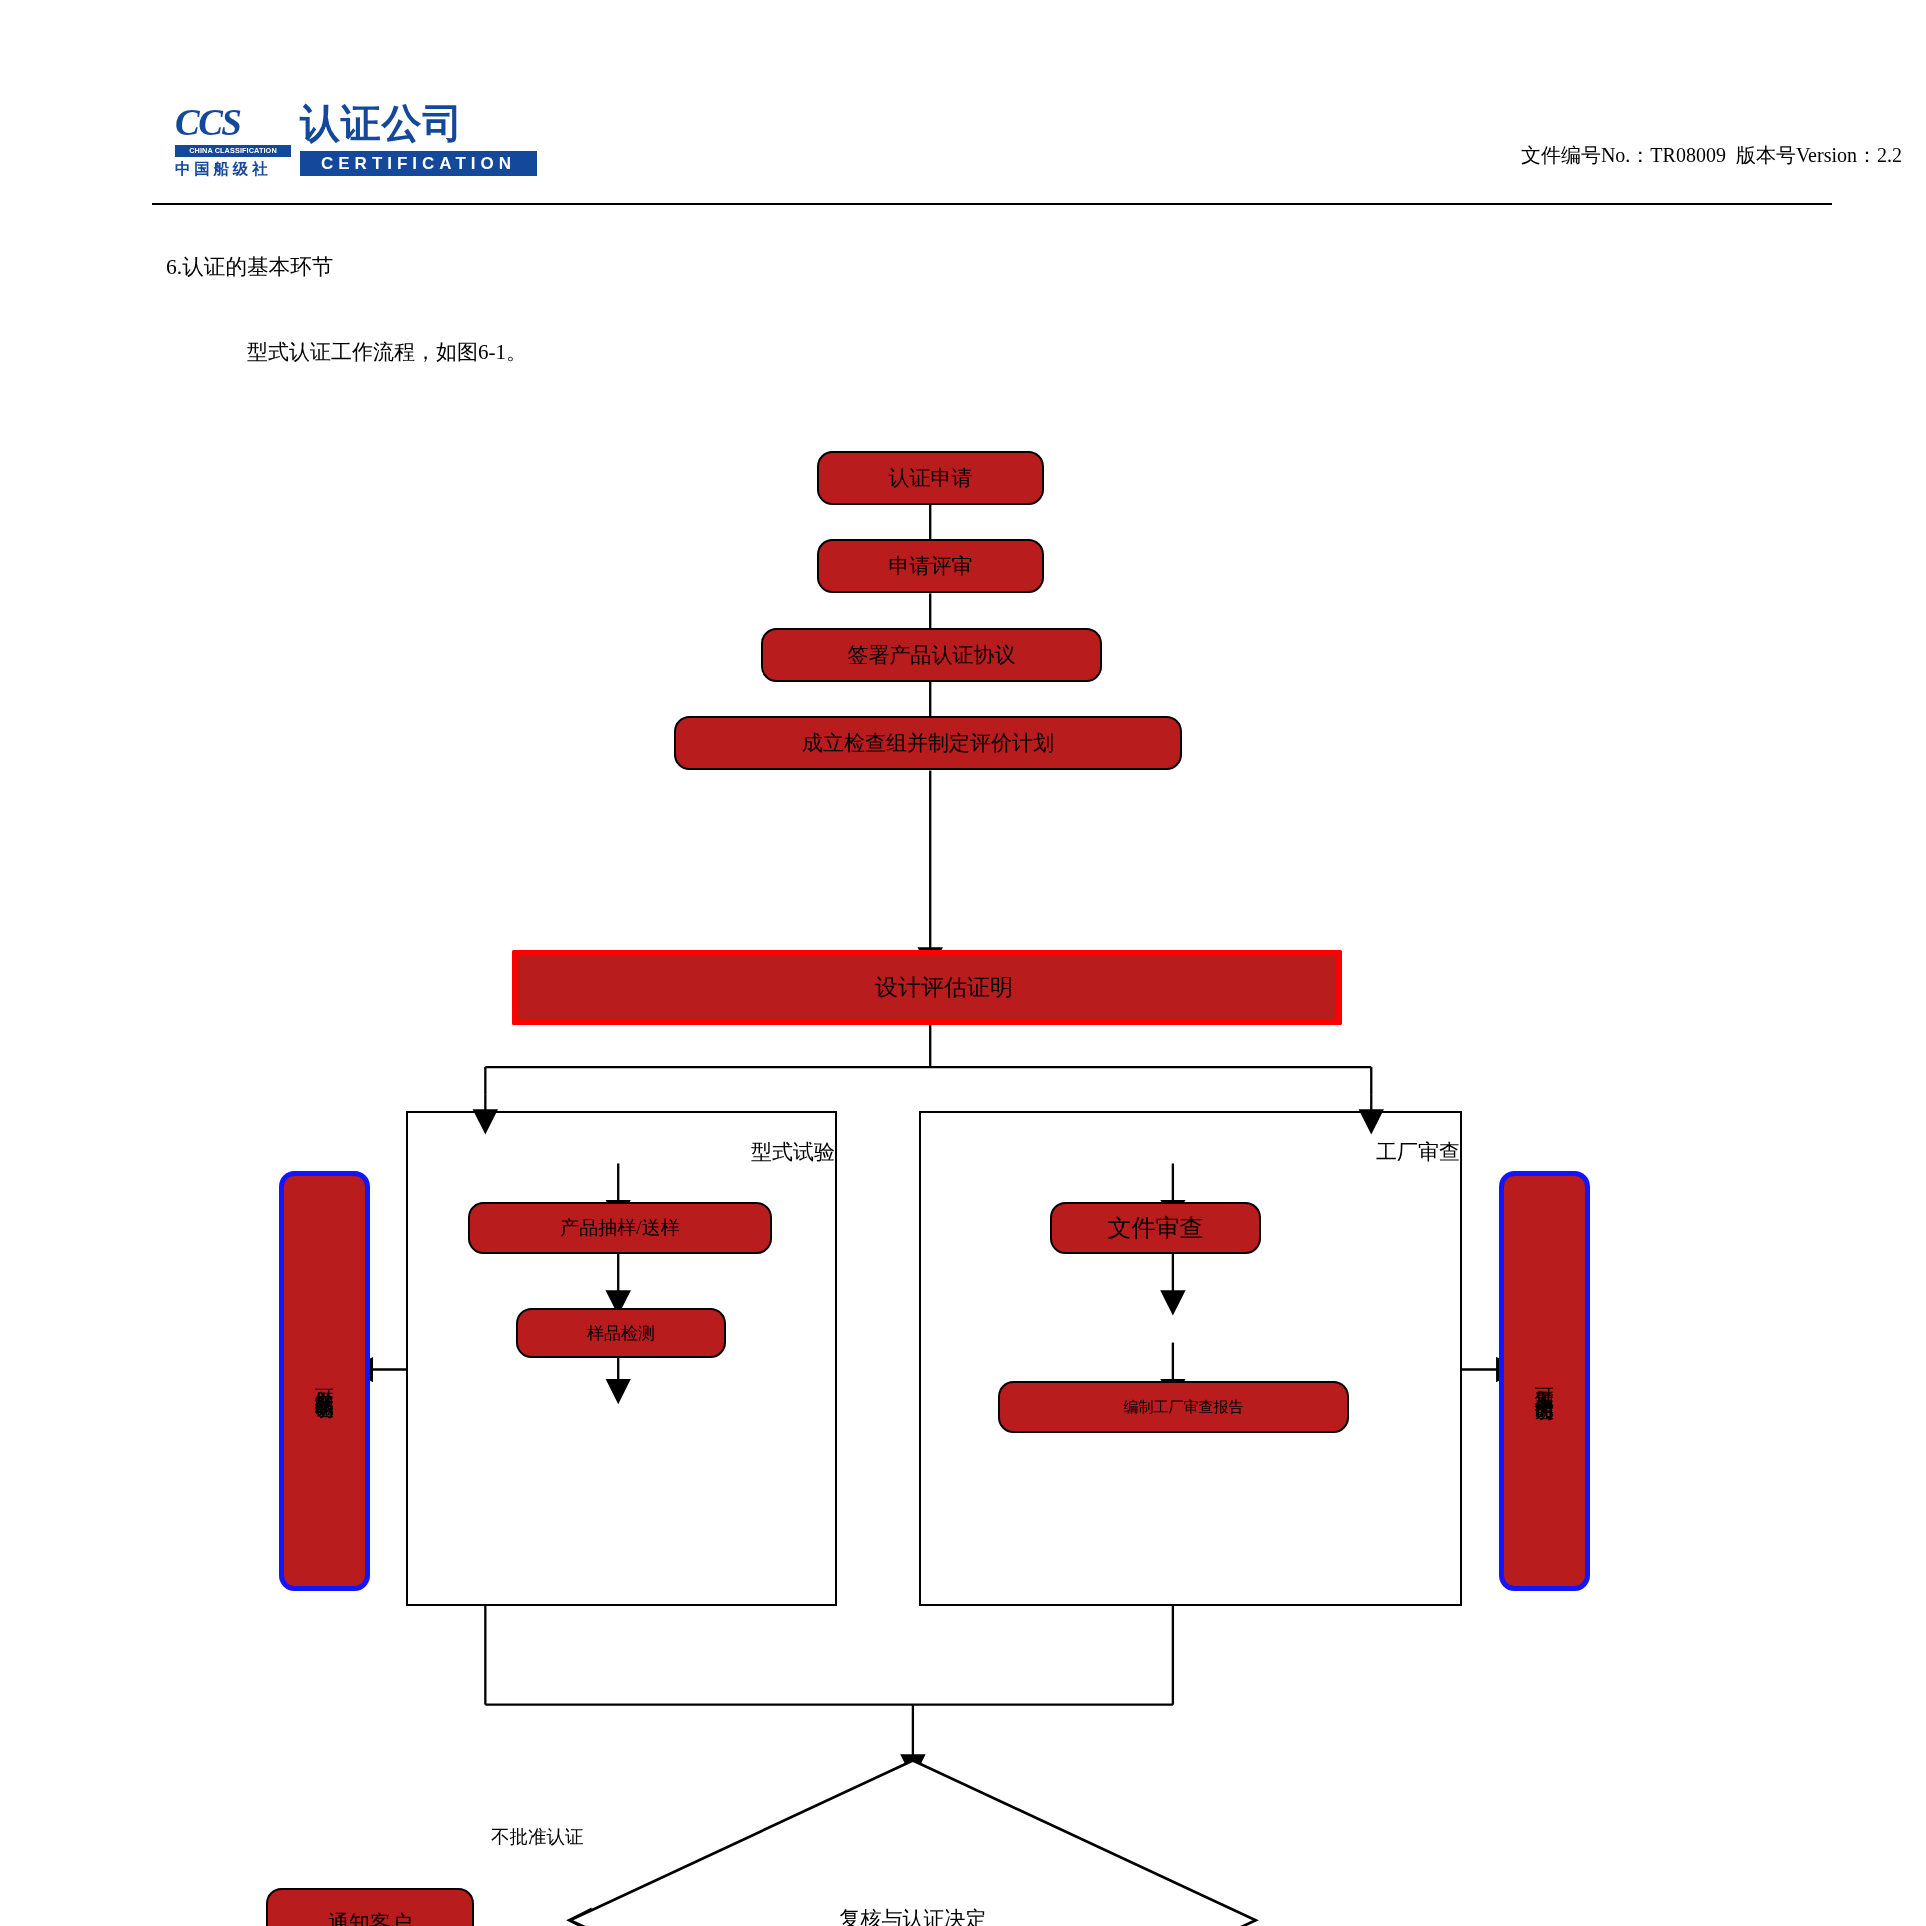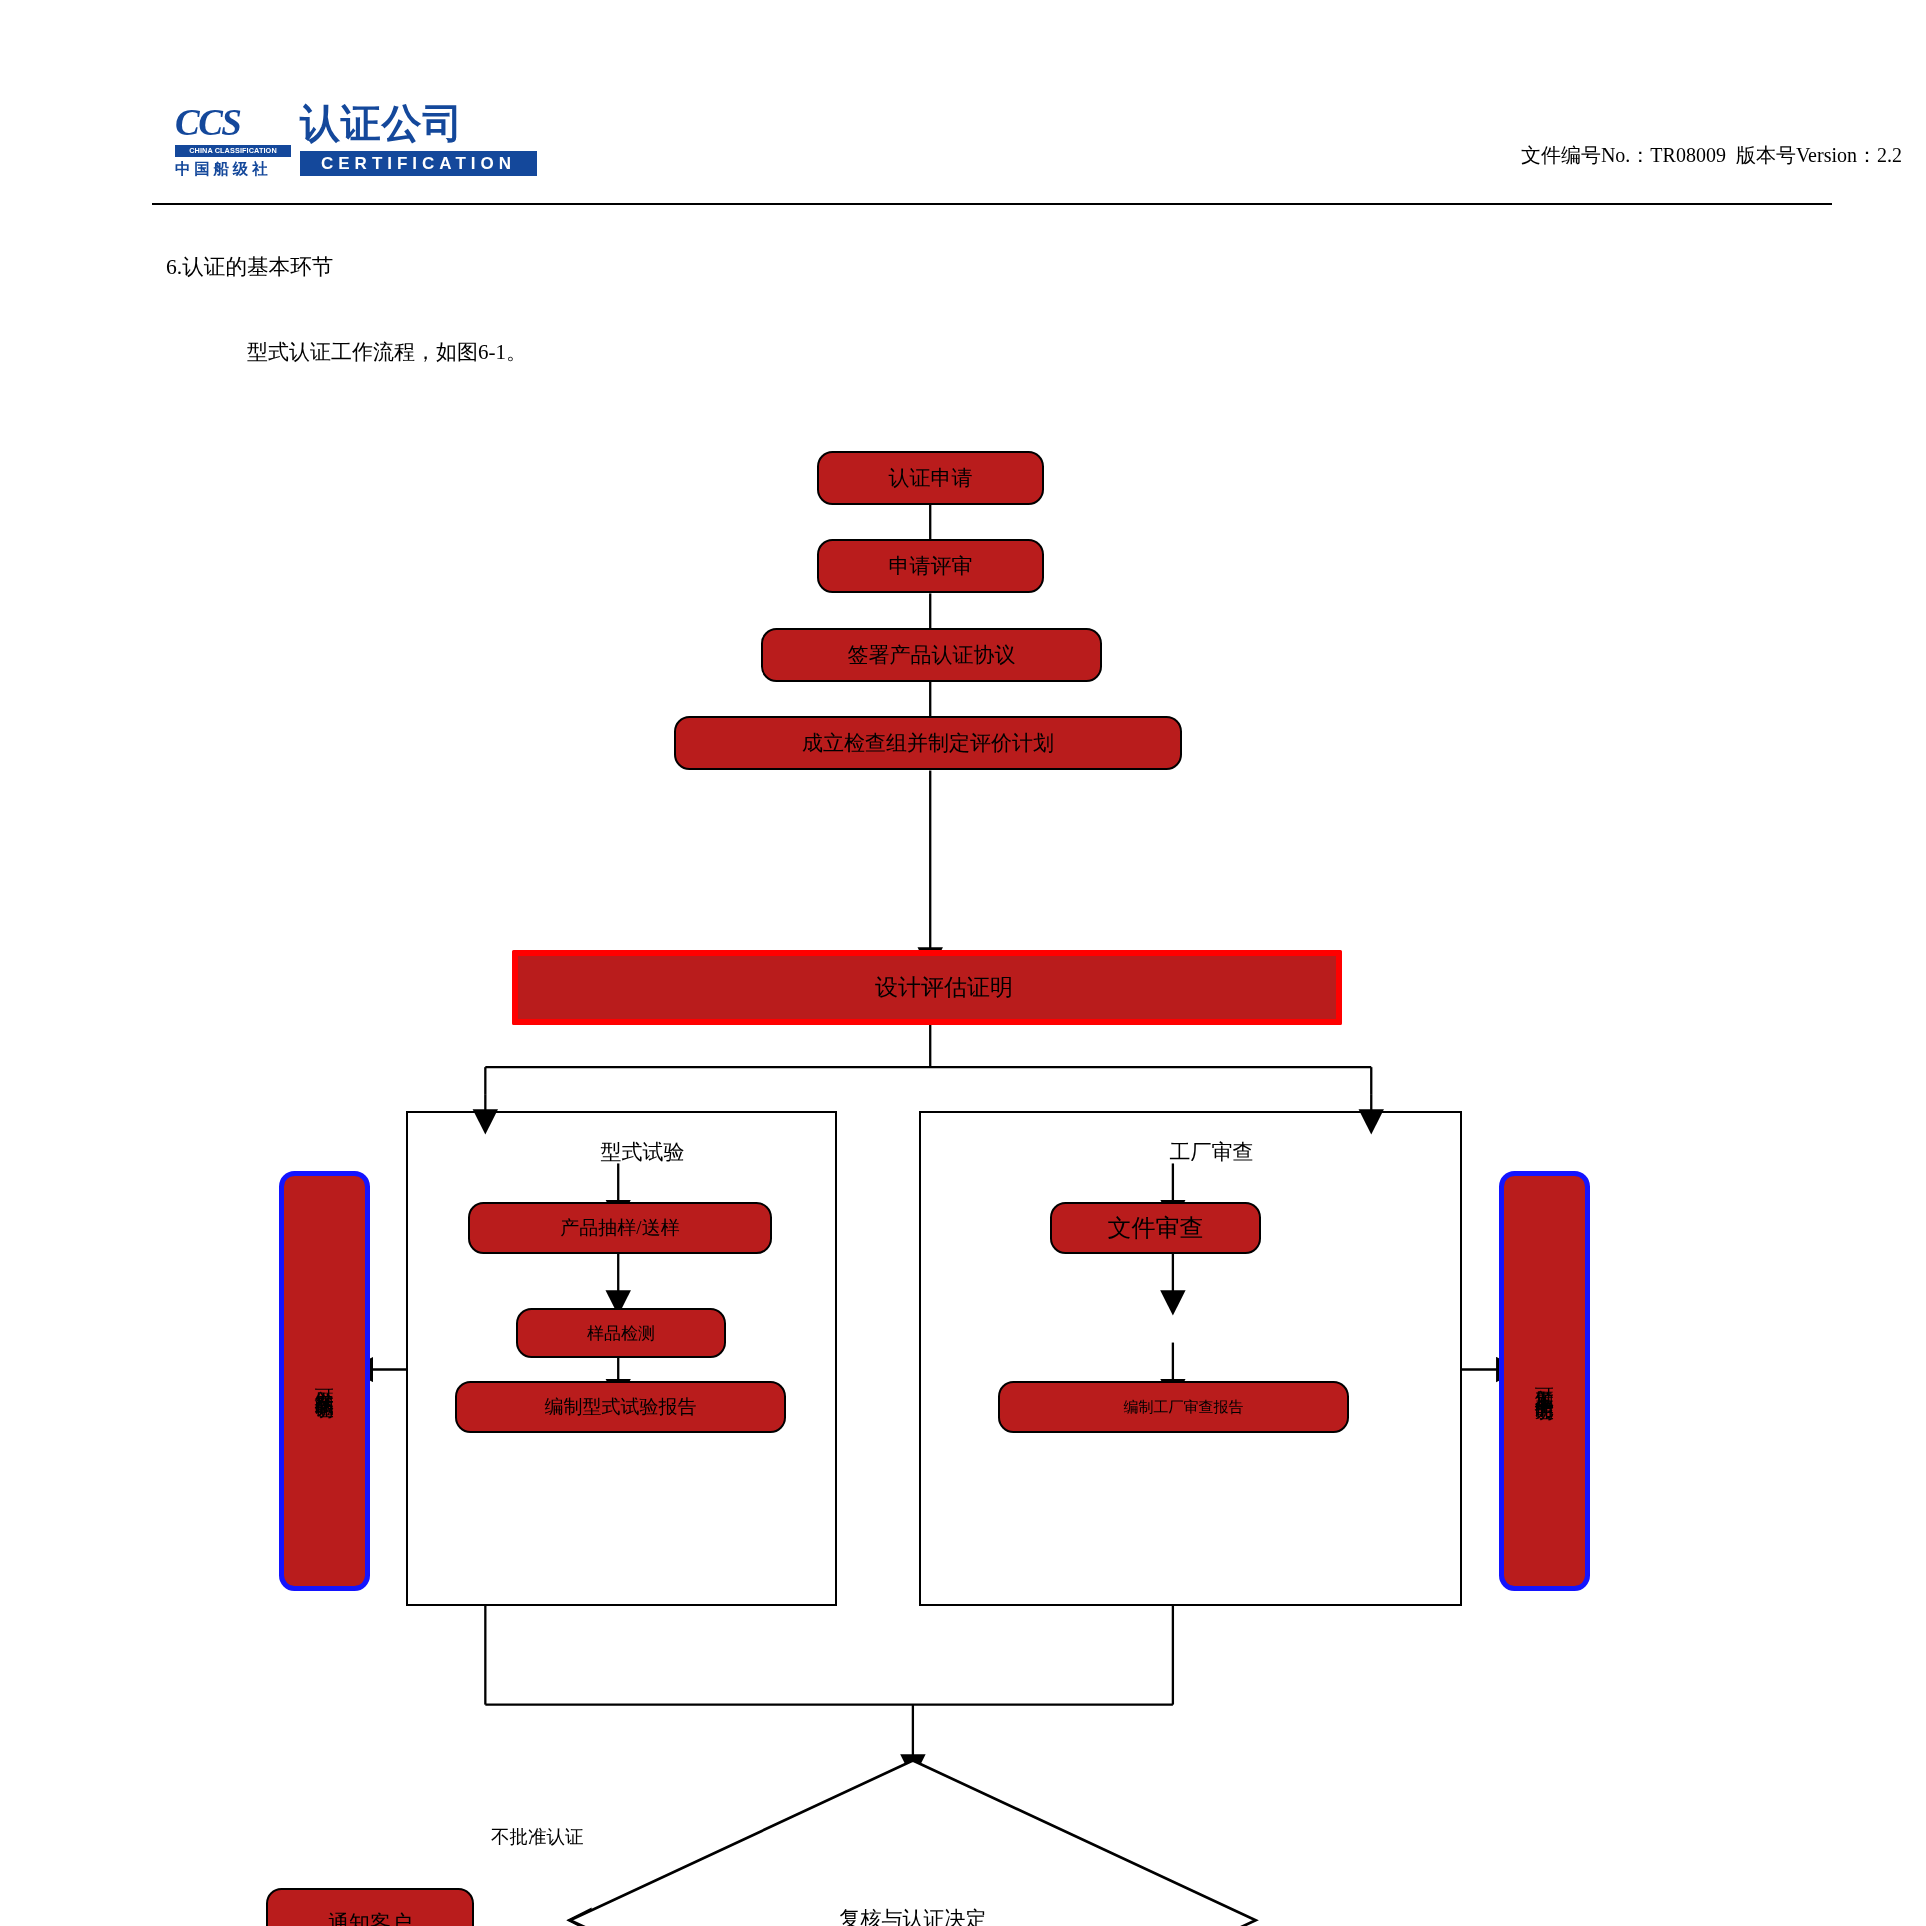--- a/index.html
+++ b/index.html
@@ -36,21 +36,21 @@
 
   .node{position:absolute;box-sizing:border-box;display:flex;align-items:center;
         justify-content:center;text-align:center;background:#b91c1c;}
   .n-black{border:2.7px solid #000;border-radius:15.4px;}
   .n-red{border:6.2px solid #ff0000;border-radius:1.5px;}
   .n-blue{border:5px solid #1414ff;border-radius:15.4px;}
   .n-group{border:2.7px solid #000;border-radius:0;background:transparent;
            display:block;}
   .vert{writing-mode:vertical-rl;text-orientation:upright;line-height:1.02;letter-spacing:1.5px;}
   .lbl{position:absolute;background:transparent;white-space:nowrap;}
-  .grp-title{position:absolute;width:100%;text-align:center;padding-left:21px;}
+  .grp-title{position:absolute;width:100%;text-align:right;}
 </style>
 </head>
 <body>
 
 <div id="header-band">
 
   <div id="logo-block">
     <div id="logo-left">
       <div id="logo-ccs">
         <span>CCS</span>
@@ -142,21 +142,20 @@
 
   <div class="node n-black" style="left:674px;top:300px;width:508px;height:54px;font-size:21px;">成立检查组并制定评价计划</div>
 
   <div class="node n-red" style="left:512px;top:534px;width:830px;height:75px;font-size:23px;padding-left:34px;">设计评估证明</div>
 
   <div class="node n-group" style="left:406px;top:695px;width:431px;height:495px;">
     <div class="grp-title" style="top:25px;font-size:21px;">型式试验</div>
   </div>
   <div class="node n-black" style="left:468px;top:786px;width:304px;height:52px;font-size:19px;">产品抽样/送样</div>
   <div class="node n-black" style="left:516px;top:876px;width:210px;height:50px;font-size:17px;margin-top:16px;">样品检测</div>
-  <div class="node n-black" style="left:455px;top:965px;width:331px;height:52px;font-size:19px;">编制型式试验报告</div>
 
   <div class="node n-group" style="left:919px;top:695px;width:543px;height:495px;">
     <div class="grp-title" style="top:25px;font-size:21px;">工厂审查</div>
   </div>
   <div class="node n-black" style="left:1050px;top:786px;width:211px;height:52px;font-size:24px;">文件审查</div>
   <div class="node n-black" style="left:998px;top:965px;width:351px;height:52px;font-size:15px;padding-left:20px;">编制工厂审查报告</div>
 
   <div class="node n-blue" style="left:279px;top:755px;width:91px;height:420px;">
     <span class="vert" style="font-size:19px;">可颁发产品试验证明</span>
   </div>

